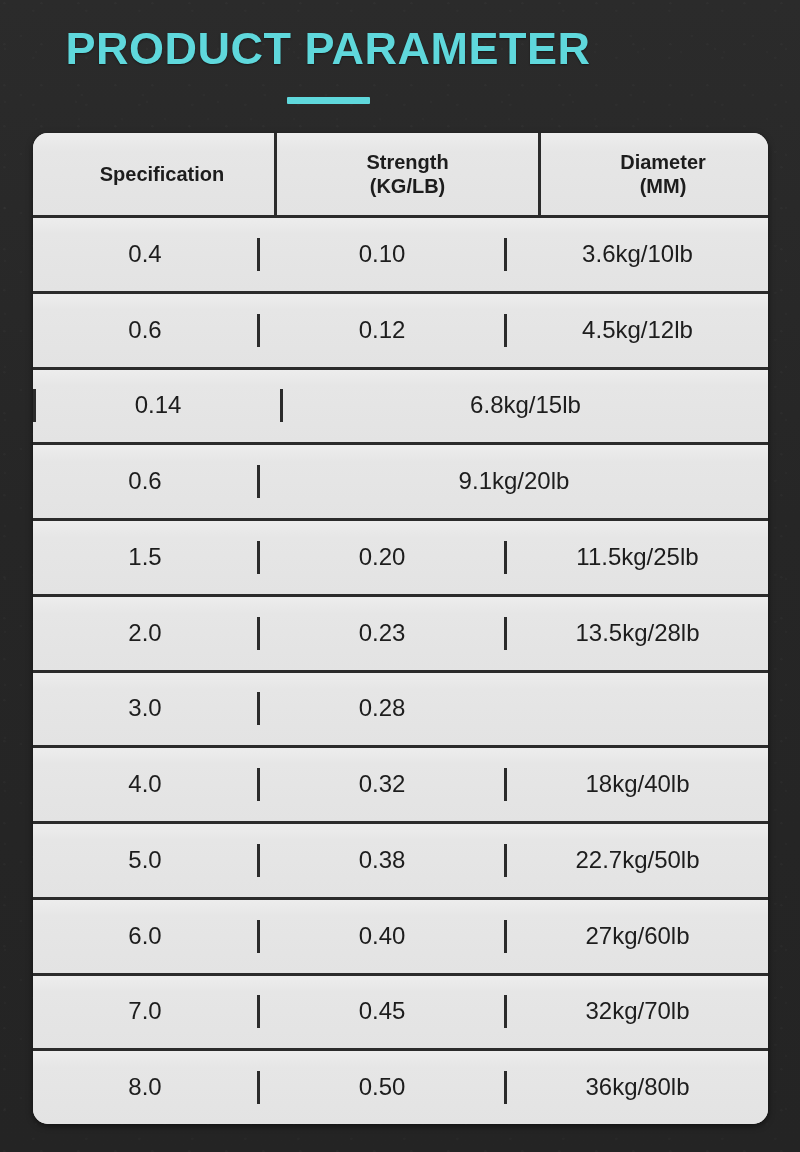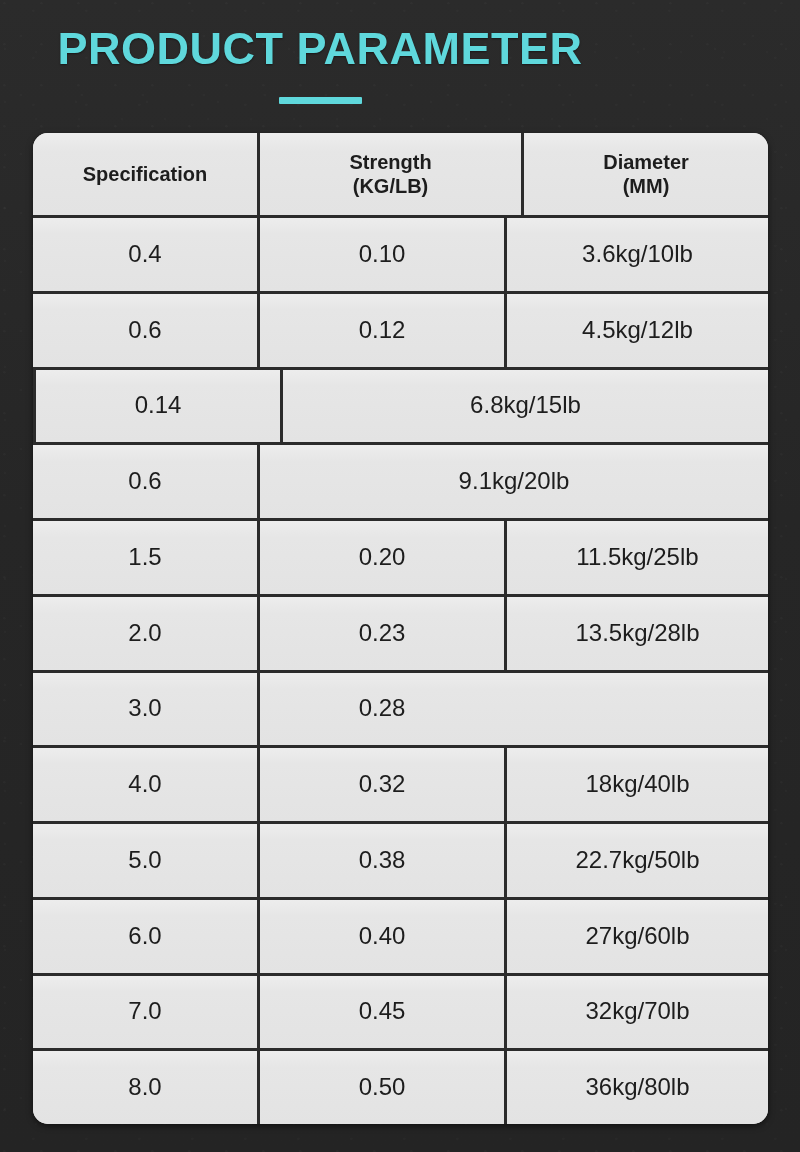--- a/index.html
+++ b/index.html
@@ -27,21 +27,21 @@
       radial-gradient(circle at 34% 61%, rgba(255,255,255,.020) 0 1px, transparent 1.4px),
       radial-gradient(circle at 84% 78%, rgba(255,255,255,.016) 0 1px, transparent 1.4px),
       radial-gradient(circle at 7%  92%, rgba(255,255,255,.018) 0 1px, transparent 1.4px),
       linear-gradient(180deg, #2b2b2b 0%, #262626 45%, #242424 100%);
     background-size: 37px 41px, 53px 47px, 61px 59px, 43px 67px, 71px 53px, 100% 100%;
   }
 
   
   #title-block {
     position: absolute;
-    left: 4px;
+    left: 12px;
     top: 26px;
     width: 632px;
     text-align: center;
   }
   #page-title {
     font-size: 45px;
     font-weight: bold;
     letter-spacing: 0.5px;
     line-height: 1;
     color: #5fd8dc;
@@ -75,24 +75,26 @@
     display: flex;
     width: 100%;
     position: relative;
     background: linear-gradient(180deg, #ededed 0%, #e6e6e6 22%, #e3e3e3 100%);
   }
   .trow + .trow { border-top: 3px solid #2b2b2b; }
 
   .trow.header {
     height: 82px;
     flex: 0 0 82px;
+    padding-left: 17px;
   }
   .trow.data {
     flex: 1 1 0;
     min-height: 0;
+    align-items: center;
   }
 
   .cell {
     display: flex;
     align-items: center;
     justify-content: center;
     text-align: center;
     box-sizing: border-box;
     padding: 2px 6px;
     color: #1d1d1d;

